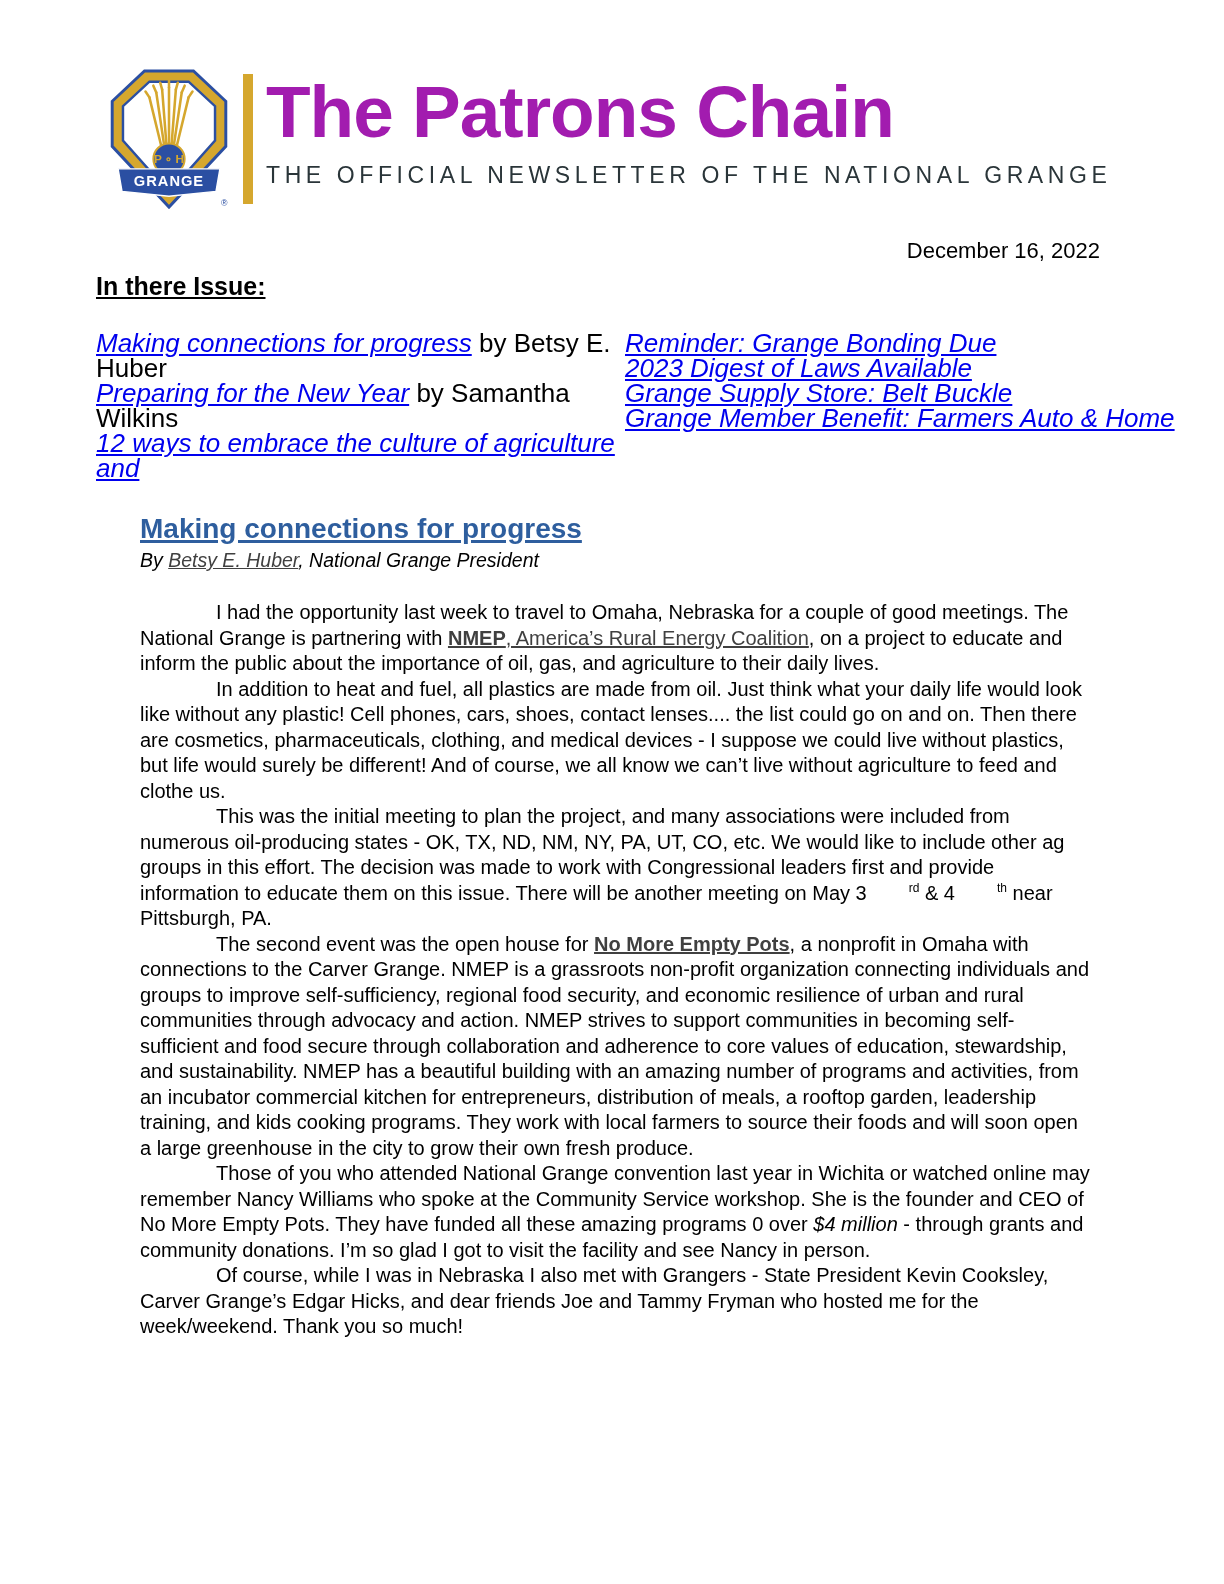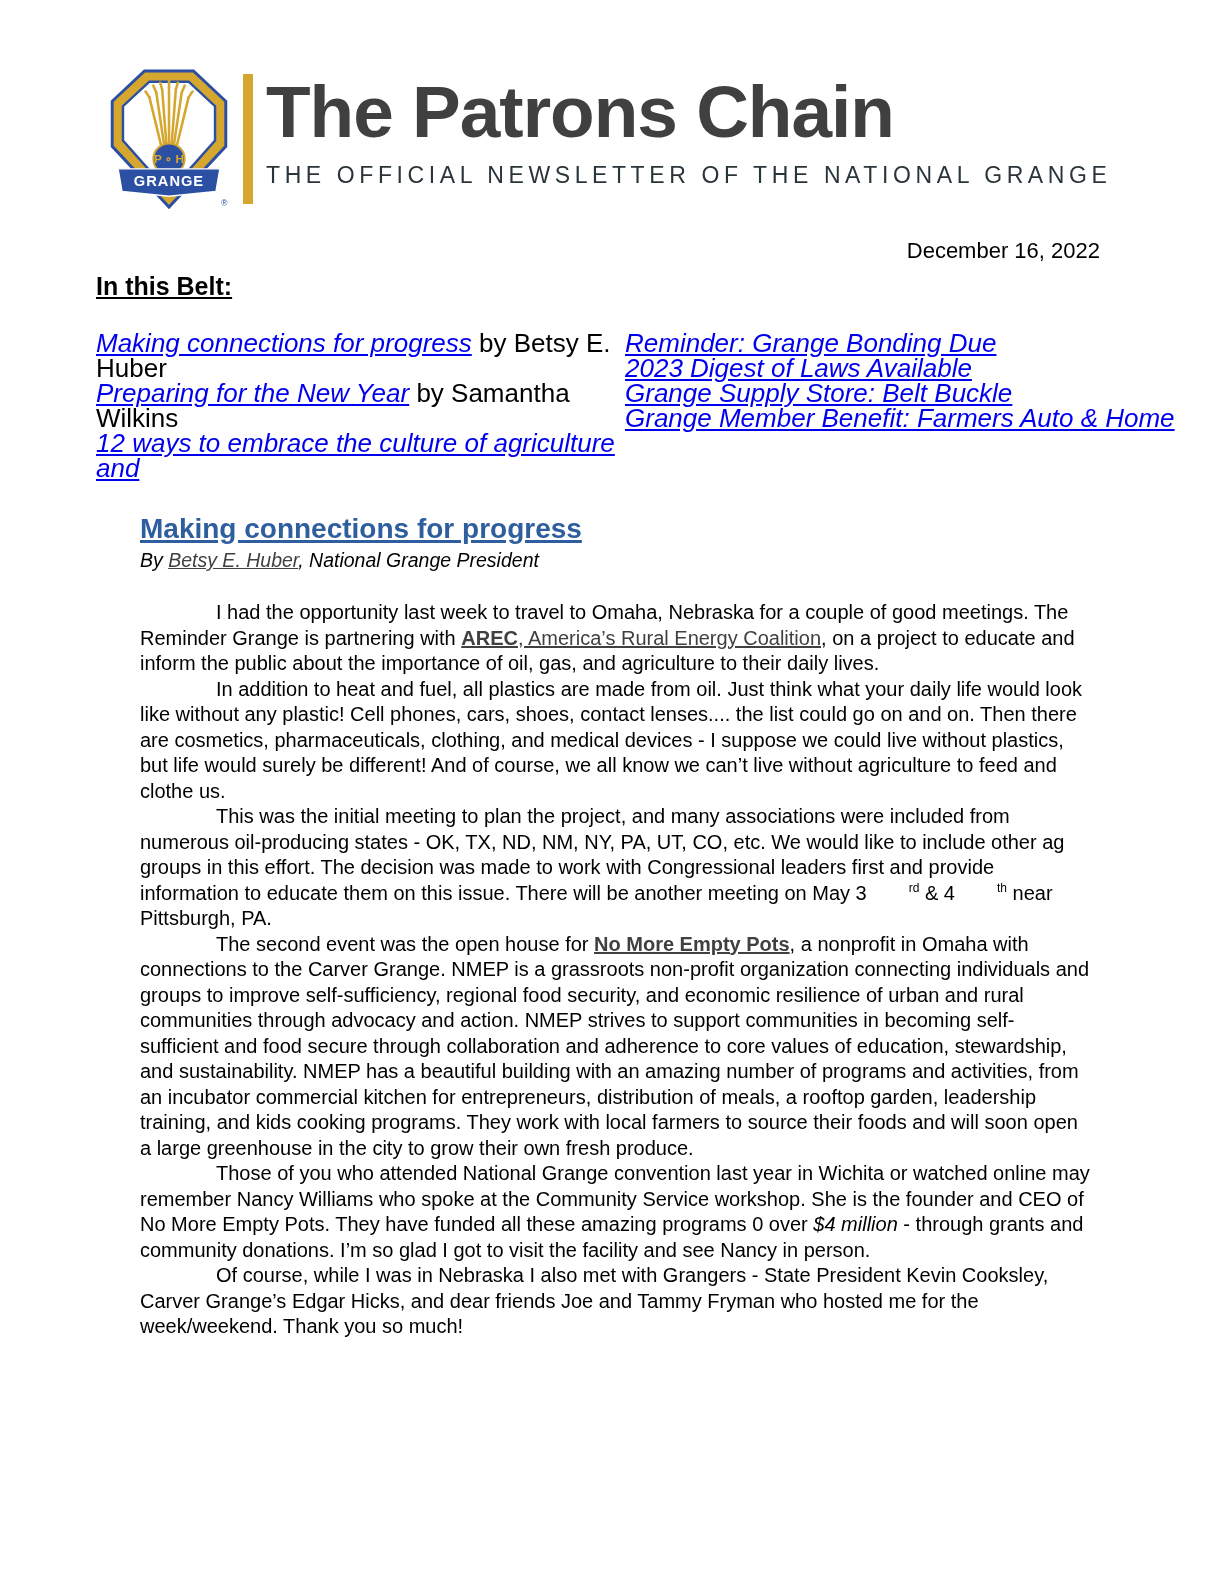--- a/index.html
+++ b/index.html
@@ -28,21 +28,21 @@
     margin: 6px 13px 0 9px;
     flex: 0 0 auto;
   }
   .masthead-text { display: flex; flex-direction: column; padding-top: 6px; }
   .masthead-title {
     margin: 0;
     font-size: 73px;
     line-height: 76px;
     font-weight: bold;
     letter-spacing: -1px;
-    color: #404040;
+    color: #a21caf;
     white-space: nowrap;
   }
   .masthead-subtitle {
     margin-top: 12px;
     font-size: 23px;
     letter-spacing: 4.6px;
     color: #2A3539;
     white-space: nowrap;
   }
 
@@ -153,21 +153,21 @@
     </div>
     <div class="gold-bar"></div>
     <div class="masthead-text">
       <h1 class="masthead-title">The Patrons Chain</h1>
       <div class="masthead-subtitle">THE OFFICIAL NEWSLETTER OF THE NATIONAL GRANGE</div>
     </div>
   </header>
 
   <div class="date-line">December 16, 2022</div>
 
-  <h2 class="issue-heading">In this Belt:</h2>
+  <h2 class="issue-heading">In there Issue:</h2>
 
   <div class="toc">
     <div class="toc-left">
       <div>
         <span class="toc-link">Making connections for progress</span><span class="toc-after"> by Betsy E. Huber</span>
       </div>
       <div>
         <span class="toc-link">Preparing for the New Year</span><span class="toc-after"> by Samantha Wilkins</span>
       </div>
       <div>
@@ -191,21 +191,21 @@
   </div>
 
   <section class="article">
     <h3 class="article-title">Making connections for progress</h3>
     <div class="byline">
       <span>By </span><span class="link">Betsy E. Huber</span><span>, National Grange President</span>
     </div>
 
     <div class="body-text">
       <p>
-        <span>I had the opportunity last week to travel to Omaha, Nebraska for a couple of good meetings. The Reminder Grange is partnering with </span><span class="link link-bold">AREC</span><span class="link">, America’s Rural Energy Coalition</span><span>, on a project to educate and inform the public about the importance of oil, gas, and agriculture to their daily lives.</span>
+        <span>I had the opportunity last week to travel to Omaha, Nebraska for a couple of good meetings. The National Grange is partnering with </span><span class="link link-bold">NMEP</span><span class="link">, America’s Rural Energy Coalition</span><span>, on a project to educate and inform the public about the importance of oil, gas, and agriculture to their daily lives.</span>
       </p>
       <p>In addition to heat and fuel, all plastics are made from oil. Just think what your daily life would look like without any plastic! Cell phones, cars, shoes, contact lenses.... the list could go on and on. Then there are cosmetics, pharmaceuticals, clothing, and medical devices - I suppose we could live without plastics, but life would surely be different! And of course, we all know we can’t live without agriculture to feed and clothe us.</p>
       <p>
         <span>This was the initial meeting to plan the project, and many associations were included from numerous oil-producing states - OK, TX, ND, NM, NY, PA, UT, CO, etc. We would like to include other ag groups in this effort. The decision was made to work with Congressional leaders first and provide information to educate them on this issue. There will be another meeting on May 3</span><sup>rd</sup><span> &amp; 4</span><sup>th</sup><span> near Pittsburgh, PA.</span>
       </p>
       <p>
         <span>The second event was the open house for </span><span class="link link-bold">No More Empty Pots</span><span>, a nonprofit in Omaha with connections to the Carver Grange. NMEP is a grassroots non-profit organization connecting individuals and groups to improve self-sufficiency, regional food security, and economic resilience of urban and rural communities through advocacy and action. NMEP strives to support communities in becoming self-sufficient and food secure through collaboration and adherence to core values of education, stewardship, and sustainability. NMEP has a beautiful building with an amazing number of programs and activities, from an incubator commercial kitchen for entrepreneurs, distribution of meals, a rooftop garden, leadership training, and kids cooking programs. They work with local farmers to source their foods and will soon open a large greenhouse in the city to grow their own fresh produce.</span>
       </p>
       <p>
         <span>Those of you who attended National Grange convention last year in Wichita or watched online may remember Nancy Williams who spoke at the Community Service workshop. She is the founder and CEO of No More Empty Pots. They have funded all these amazing programs 0 over </span><span class="italic">$4 million</span><span> - through grants and community donations. I’m so glad I got to visit the facility and see Nancy in person.</span>

